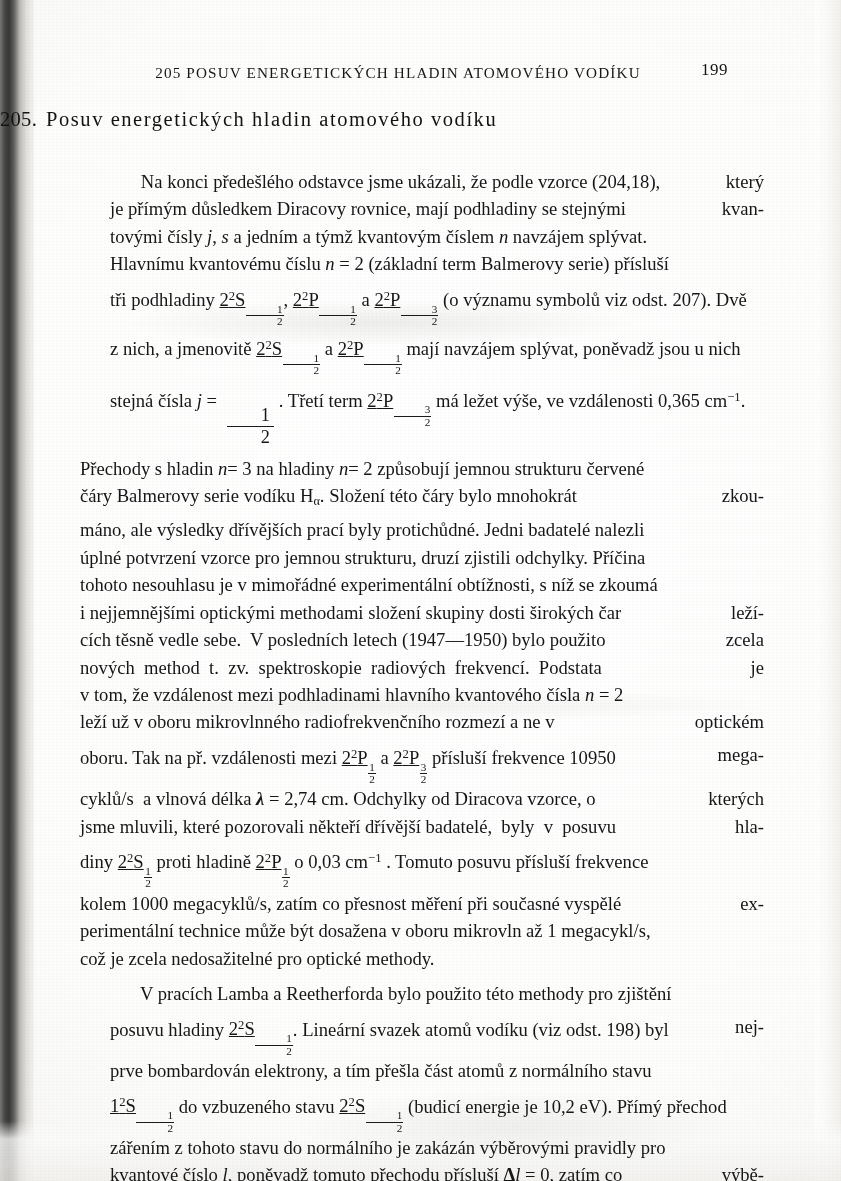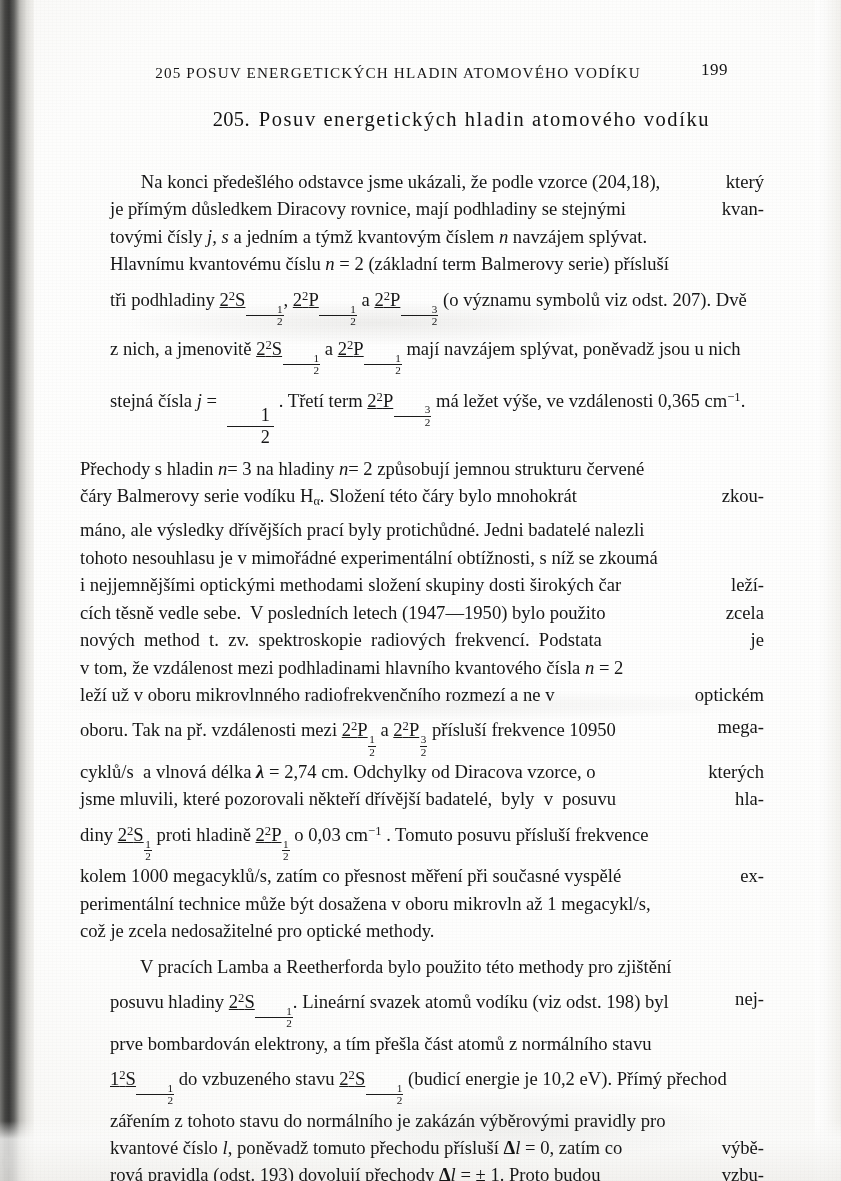--- a/index.html
+++ b/index.html
@@ -115,21 +115,21 @@
     font-weight: 400;
     letter-spacing: .5px;
     color: #141414;
   }
 
   
   .sectionhead {
     position: absolute;
     left: 0; top: 108px;
     width: 710px;
-    text-align: right;
+    text-align: left;
     font-size: 20.5px;
     letter-spacing: 1.55px;
     color: #131313;
     white-space: nowrap;
   }
   .sectionhead .secnum { letter-spacing: .3px; margin-right: 9px; }
 
   
   .body {
     position: absolute;
@@ -275,20 +275,21 @@
 
       <p class="para cont">
         <span class="ln"><span>Přechody s hladin </span><i>n</i><span>= 3</span><span> na hladiny </span><i>n</i><span>= 2</span><span> způsobují jemnou strukturu červené</span></span>
 
         <span class="ln just">
             <span><span>čáry Balmerovy serie vodíku H</span><span class="subn">α</span><span>. Složení této čáry bylo mnohokrát </span></span>
             <span>zkou-</span>
           </span>
 
         <span class="ln">máno, ale výsledky dřívějších prací byly protichůdné. Jedni badatelé nalezli</span>
+        <span class="ln">úplné potvrzení vzorce pro jemnou strukturu, druzí zjistili odchylky. Příčina</span>
         <span class="ln">tohoto nesouhlasu je v mimořádné experimentální obtížnosti, s níž se zkoumá</span>
 
         <span class="ln just">
             <span>i nejjemnějšími optickými methodami složení skupiny dosti širokých čar </span>
             <span>leží-</span>
           </span>
 
         <span class="ln just">
             <span>cích těsně vedle sebe.  V posledních letech (1947—1950) bylo použito </span>
             <span>zcela</span>

